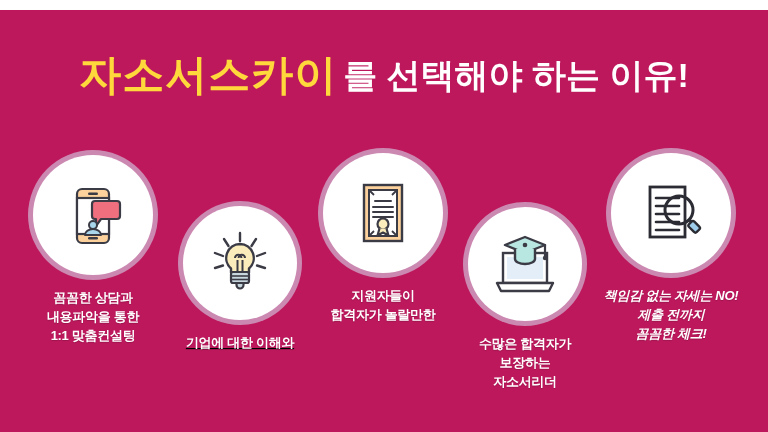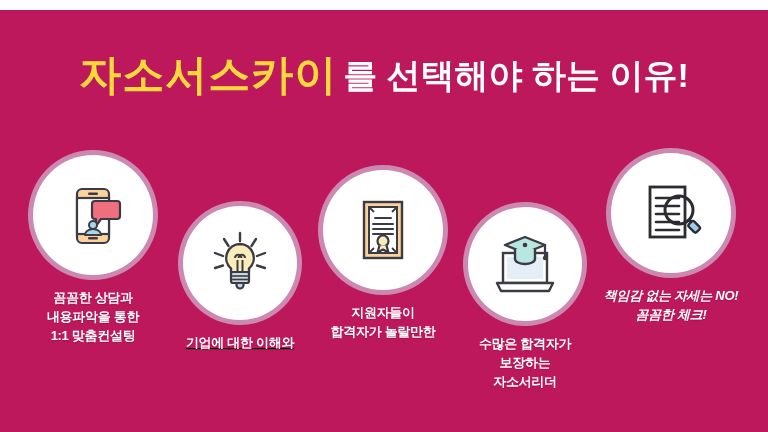--- a/index.html
+++ b/index.html
@@ -69,21 +69,21 @@
     font-weight:bold;
     line-height:1.45;
     letter-spacing:-0.3px;
     text-shadow:0 1px 1px rgba(0,0,0,0.18);
   }
   .caption span { display:block; }
 
   
   #feat-0 { left:-2px;  top:145px; }
   #feat-1 { left:145px; top:196px;text-decoration:underline; }
-  #feat-2 { left:288px; top:160px; }
+  #feat-2 { left:288px; top:143px; }
   #feat-3 { left:430px; top:197px; }
   #feat-4 { left:576px; top:143px;font-style:italic; }
 </style>
 </head>
 <body>
 
 <div id="poster">
 
   <div class="title">
     <span class="title-brand">자소서스카이</span><span class="title-rest">를 선택해야 하는 이유!</span>
@@ -198,17 +198,18 @@
             <line x1="21" y1="53" x2="44" y2="53"></line>
           </g>
           <circle cx="44" cy="33" r="14" fill="none" stroke="#2b2b33" stroke-width="3"></circle>
           <path d="M54.5 43 l7 7" stroke="#2b2b33" stroke-width="3" stroke-linecap="round"></path>
           <rect x="53.5" y="46" width="11" height="7.5" rx="2" transform="rotate(45 59 50)" fill="#9ecdeb" stroke="#2b2b33" stroke-width="2.4"></rect>
         </svg>
       </span>
     </div>
     <div class="caption">
       <span>책임감 없는 자세는 NO!</span>
+      <span>제출 전까지</span>
       <span>꼼꼼한 체크!</span>
     </div>
   </div>
 
 </div>
 
 </body></html>

